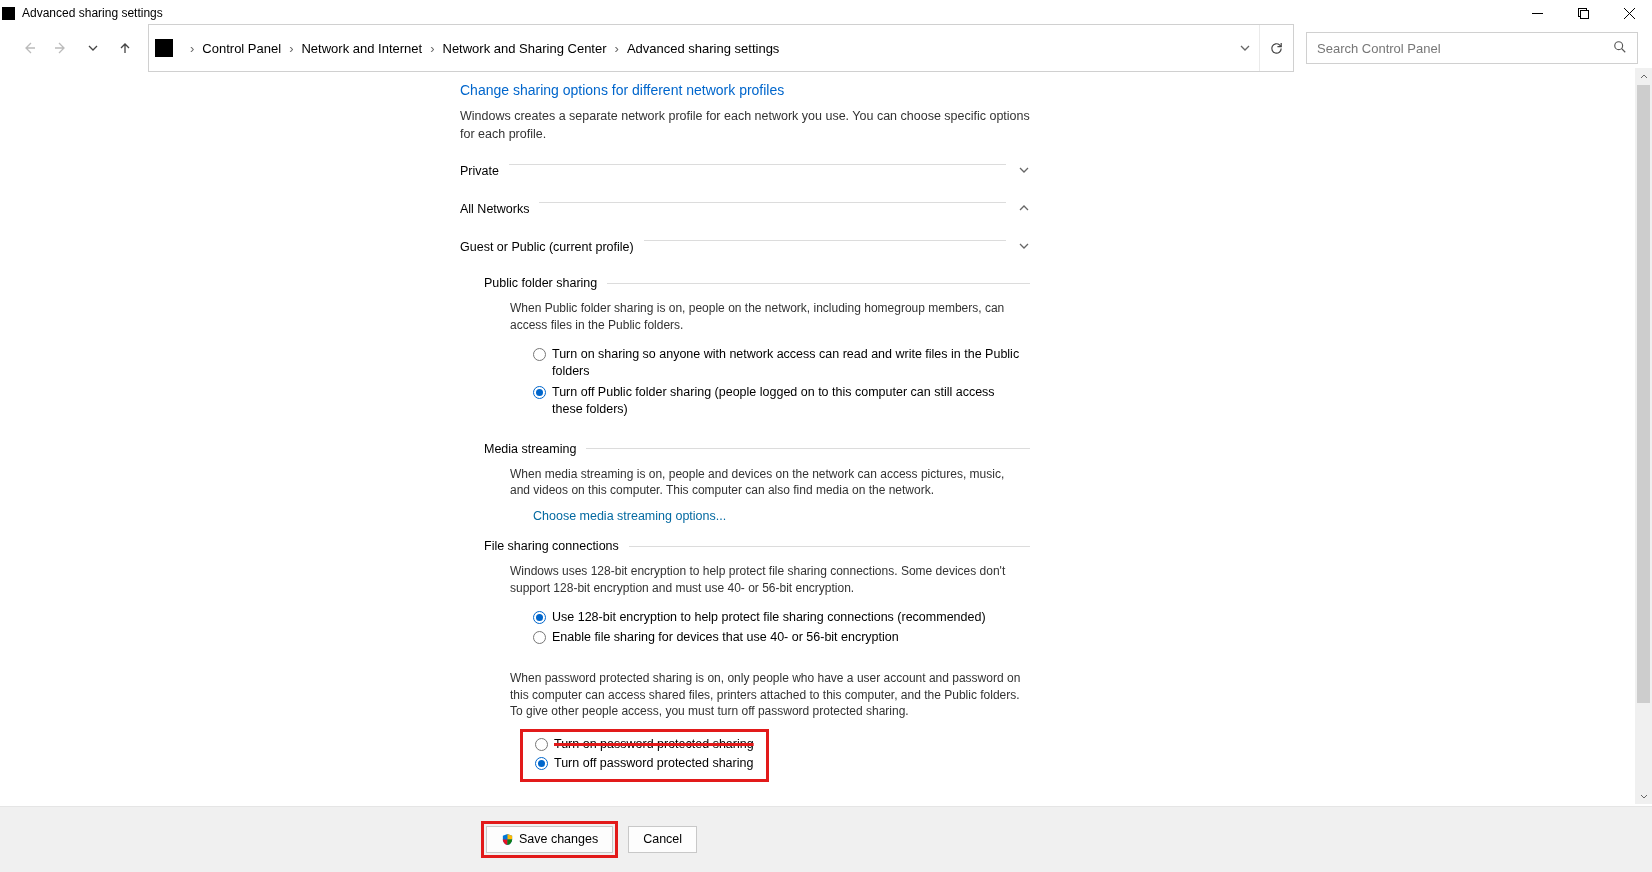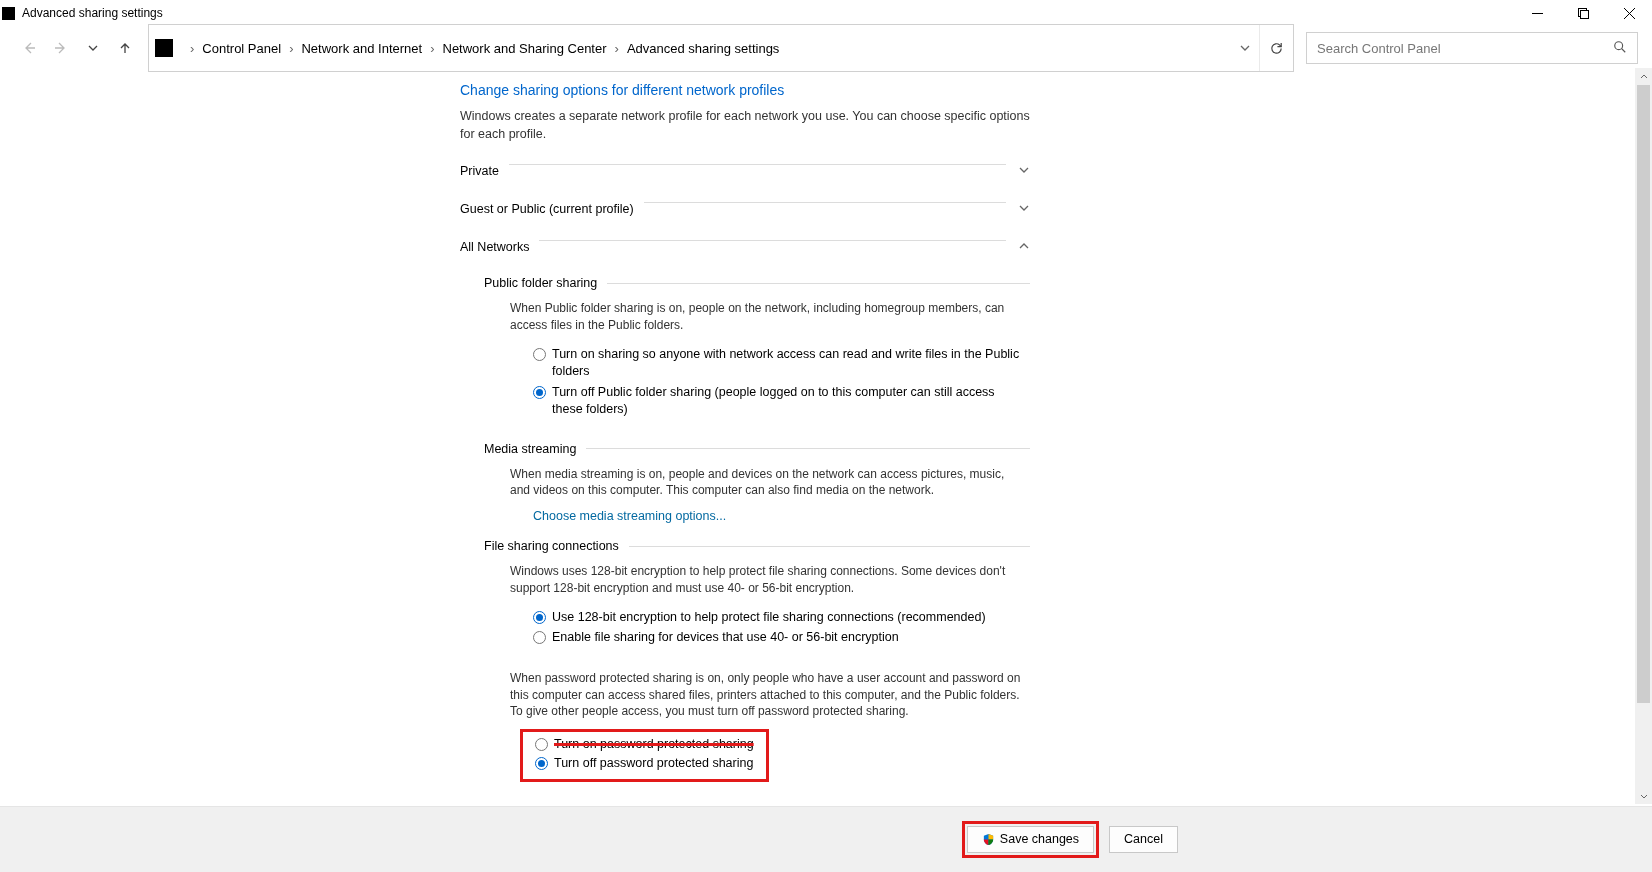--- a/index.html
+++ b/index.html
@@ -51,21 +51,21 @@
     .radio-row .rb.checked { border-color: #0066cc; }
     .radio-row .rb.checked::after { content: ""; position: absolute; width: 7px; height: 7px; background: #0066cc; border-radius: 50%; top: 2px; left: 2px; }
     .radio-row .rlabel { font-size: 12.5px; line-height: 1.4; }
     .radio-box { padding-top: 2px; padding-bottom: 4px; }
     .link { color: #0369a1; font-size: 12.5px; padding-left: 73px; cursor: pointer; }
 
     .highlight { border: 3px solid #e21a1a; display: inline-block; }
     .hl-radio { margin-left: 60px; padding: 4px 8px 4px 12px; margin-top: -3px; }
     .hl-radio .radio-row { padding-left: 0; }
 
-    .footer { position: absolute; left: 0; right: 0; bottom: 0; height: 66px; background: #f0f0f0; display: flex; align-items: center; justify-content: flex-end; padding-right: 474px; gap: 10px; border-top: 1px solid #e5e5e5; }
+    .footer { position: absolute; left: 0; right: 0; bottom: 0; height: 66px; background: #f0f0f0; display: flex; align-items: center; justify-content: center; padding-right: 474px; gap: 10px; border-top: 1px solid #e5e5e5; }
     .btn { background: #fdfdfd; border: 1px solid #c8c8c8; padding: 4px 14px; font-size: 12.5px; cursor: pointer; display: inline-flex; align-items: center; gap: 5px; line-height: 1.4; }
     .shield-icon { display: inline-block; width: 13px; height: 13px; }
 
     .scrollbar-fake { position: absolute; right: 0; top: 68px; bottom: 68px; width: 17px; background: #f0f0f0; display: flex; flex-direction: column; }
     .sb-btn { height: 17px; display: flex; align-items: center; justify-content: center; color: #666; }
     .sb-track { flex: 1; position: relative; }
     .sb-thumb { position: absolute; left: 2px; right: 2px; top: 0; height: 88%; background: #cdcdcd; }
   </style>
 </head>
 <body>
@@ -159,35 +159,35 @@
       <span class="label">Private</span>
       <div class="line"></div>
       <span class="chev">
           <svg viewBox="0 0 12 12">
             <path d="M2 4 L6 8 L10 4" fill="none" stroke="currentColor" stroke-width="1.3"></path>
           </svg>
         </span>
     </div>
 
     <div class="profile-header" style="margin-top:12px">
+      <span class="label">All Networks</span>
+      <div class="line"></div>
+      <span class="chev">
+          <svg viewBox="0 0 12 12">
+            <path d="M2 8 L6 4 L10 8" fill="none" stroke="currentColor" stroke-width="1.3"></path>
+          </svg>
+        </span>
+    </div>
+
+    <div class="profile-header" style="margin-top:12px">
       <span class="label">Guest or Public (current profile)</span>
       <div class="line"></div>
       <span class="chev">
           <svg viewBox="0 0 12 12">
             <path d="M2 4 L6 8 L10 4" fill="none" stroke="currentColor" stroke-width="1.3"></path>
-          </svg>
-        </span>
-    </div>
-
-    <div class="profile-header" style="margin-top:12px">
-      <span class="label">All Networks</span>
-      <div class="line"></div>
-      <span class="chev">
-          <svg viewBox="0 0 12 12">
-            <path d="M2 8 L6 4 L10 8" fill="none" stroke="currentColor" stroke-width="1.3"></path>
           </svg>
         </span>
     </div>
 
     <div class="subsection">
       <div class="sub-head">
         <span class="sub-title">Public folder sharing</span>
         <div class="line"></div>
       </div>
       <div class="sub-desc">When Public folder sharing is on, people on the network, including homegroup members, can access files in the Public folders.</div>

